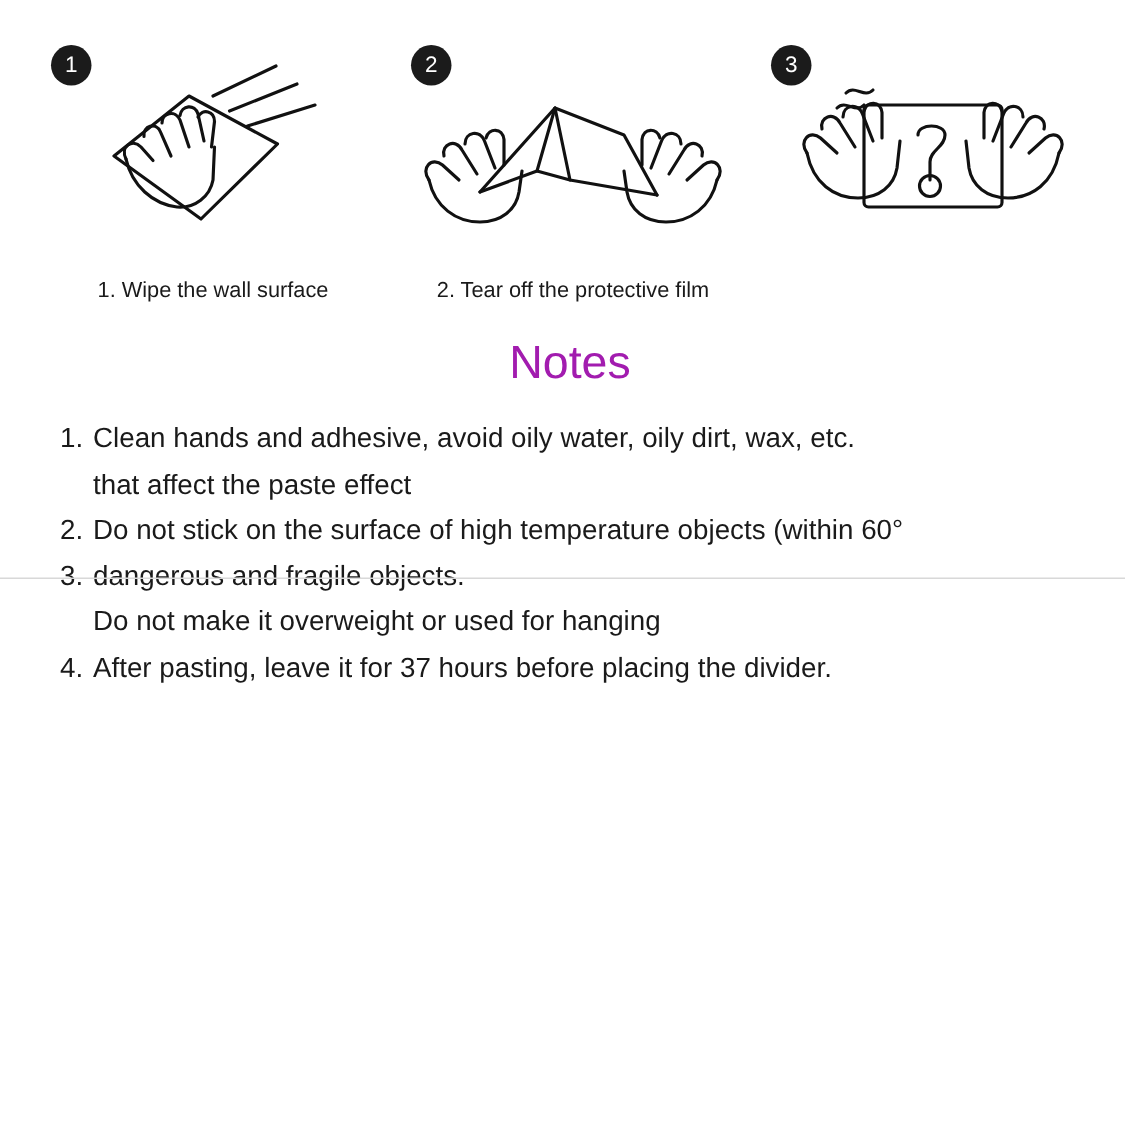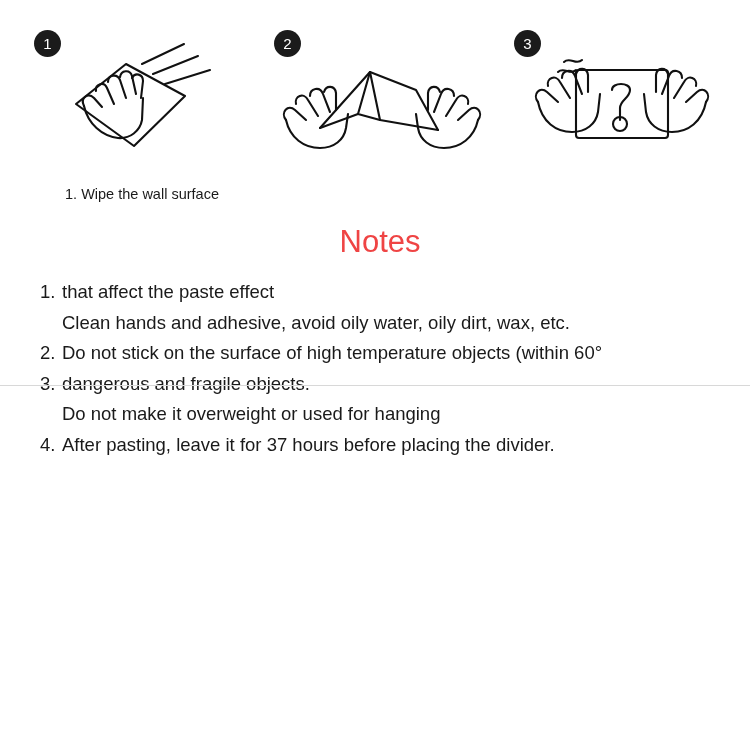--- a/index.html
+++ b/index.html
@@ -79,21 +79,21 @@
     top: 385px;
     height: 1px;
     background: #d8d8d8;
   }
 
   
   .notes-title {
     text-align: center;
     font-size: 31px;
     font-weight: 400;
-    color: #ef4444;
+    color: #a21caf;
     margin-top: 24px;
     line-height: 1;
     padding-left: 10px;
   }
   .notes-list {
     margin: 26px 0 0 0;
     padding: 0 28px 0 40px;
     list-style: none;
   }
   .note-item {
@@ -170,20 +170,21 @@
             <path d="M24 92 C28 110 42 120 58 120 C72 120 82 112 84 100 L86 86"></path>
 
             <path d="M216 92 C222 84 214 76 207 82 L196 92"></path>
             <path d="M206 76 C208 68 198 64 194 72 L184 88"></path>
             <path d="M192 68 C192 60 182 58 179 66 L172 84"></path>
             <path d="M178 64 C176 57 167 57 166 65 L166 82"></path>
             <path d="M216 92 C212 110 198 120 182 120 C168 120 158 112 156 100 L154 86"></path>
           </g>
         </svg>
       </div>
+      <div class="step-caption">2. Tear off the protective film</div>
     </div>
 
     <div class="step">
       <div class="step-art">
         <div class="badge">3</div>
         <svg width="240" height="140" viewBox="0 0 240 140">
           <g fill="none" stroke="#111" stroke-width="2.1" stroke-linecap="round" stroke-linejoin="round">
 
             <rect x="74" y="42" width="92" height="68" rx="3"></rect>
 
@@ -212,22 +213,22 @@
   </div>
 
   <div class="divider"></div>
 
   <div class="notes-title">Notes</div>
 
   <ul class="notes-list">
     <li class="note-item">
       <span class="note-num">1.</span>
       <span class="note-body">
+        <span class="note-line">Clean hands and adhesive, avoid oily water, oily dirt, wax, etc.</span>
         <span class="note-line">that affect the paste effect</span>
-        <span class="note-line">Clean hands and adhesive, avoid oily water, oily dirt, wax, etc.</span>
       </span>
     </li>
     <li class="note-item">
       <span class="note-num">2.</span>
       <span class="note-body">
         <span class="note-line">Do not stick on the surface of high temperature objects (within 60°</span>
       </span>
     </li>
     <li class="note-item">
       <span class="note-num">3.</span>

